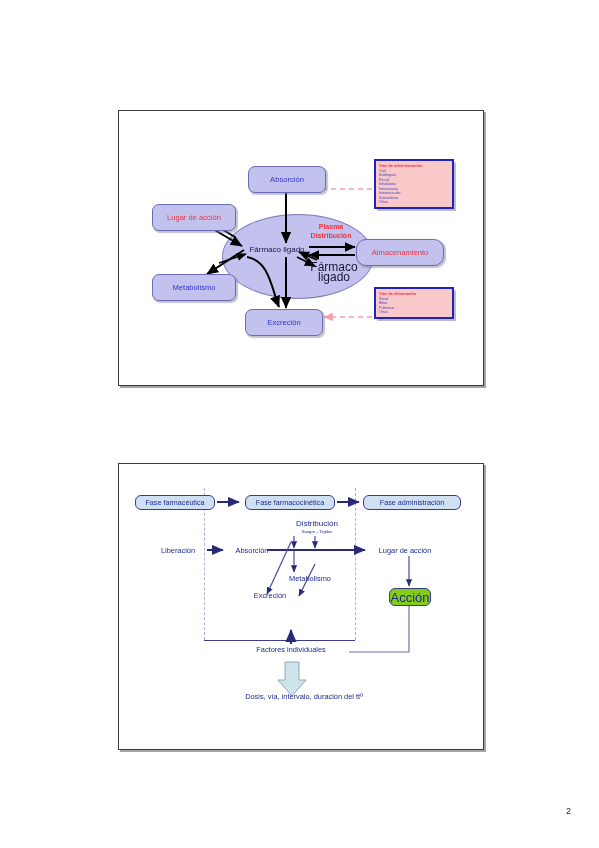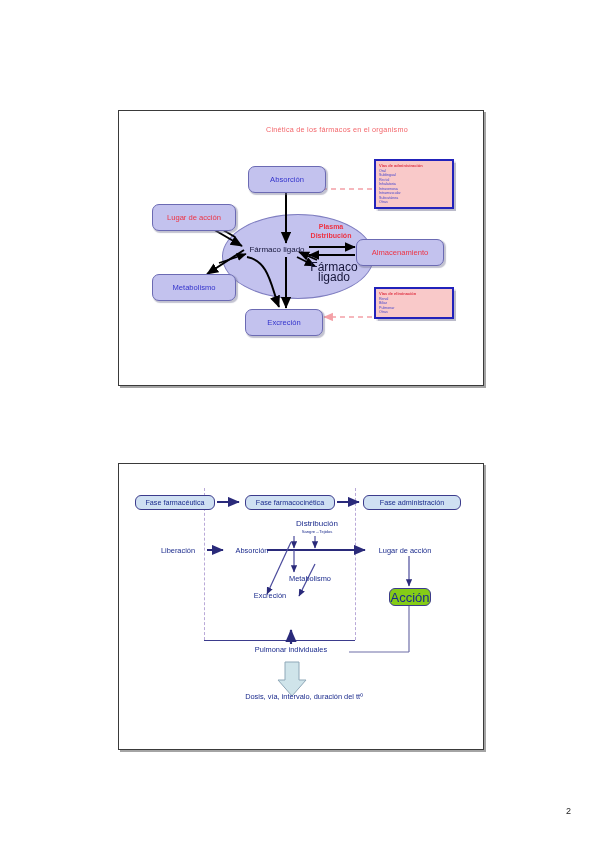--- a/index.html
+++ b/index.html
@@ -30,21 +30,21 @@
     background:#c3c2ee;border:1px solid #6b6ab3;border-radius:7px;
     font-size:7.6px;box-shadow:1.5px 1.5px 1px rgba(120,120,150,.45);
   }
   .rbox.blue{color:#3333cc;}
   .rbox.red{color:#ee3344;}
 
   #box-absorcion{left:129px;top:55px;width:76px;height:25px;}
   #box-lugar{left:33px;top:93px;width:82px;height:25px;}
   #box-metabolismo{left:33px;top:163px;width:82px;height:25px;}
   #box-excrecion{left:126px;top:198px;width:76px;height:25px;}
-  #box-almacen{left:237px;top:128px;width:86px;height:25px;}
+  #box-almacen{left:237px;top:128px;width:86px;height:25px;border-radius:10px;}
 
   #ellipse{
     left:103px;top:103px;width:150px;height:83px;
     background:#c3c2ee;border:1px solid #7f7ec0;border-radius:50%;
   }
   #lbl-plasma{
     left:172px;top:112px;width:80px;text-align:center;
     color:#ee3344;font-size:7px;line-height:8.6px;font-weight:bold;
   }
   #lbl-libre{left:116px;top:134px;width:84px;text-align:center;color:#16163a;font-size:8px;}
@@ -86,23 +86,20 @@
   #dash-1{left:85px;top:24px;height:152px;}
   #dash-2{left:236px;top:24px;height:152px;}
   #hline-box{position:absolute;left:85px;top:176px;width:151px;border-bottom:1.2px solid #3b3b8c;}
   #page-num{position:absolute;left:566px;top:806px;color:#222;font-size:9px;}
 </style>
 </head>
 <body>
 
 <div class="slide" id="slide-1">
 
-  <div class="abs" id="s1-title">
-    <span>Cinética de los fármacos en el organismo</span>
-  </div>
 
   <div class="abs" id="ellipse"></div>
 
   <svg class="abs" style="left:0;top:0;" width="364" height="274">
     <defs>
       <marker id="ah" markerWidth="7" markerHeight="7" refX="5.6" refY="2.6" orient="auto">
         <path d="M0,0 L6,2.6 L0,5.2 z" fill="#000"></path>
       </marker>
       <marker id="ahp" markerWidth="7" markerHeight="7" refX="5.6" refY="2.6" orient="auto">
         <path d="M0,0 L6,2.6 L0,5.2 z" fill="#f4a0a6"></path>
@@ -212,17 +209,17 @@
   <div class="abs ctr fase" id="fase-3">Fase administración</div>
 
   <div class="abs s2txt" id="t-liberacion">Liberación</div>
   <div class="abs s2txt" id="t-absorcion">Absorción</div>
   <div class="abs s2txt" id="t-distribucion">Distribución</div>
   <div class="abs s2txt" id="t-sangre">Sangre→Tejidos</div>
   <div class="abs s2txt" id="t-metabolismo">Metabolismo</div>
   <div class="abs s2txt" id="t-excrecion">Excreción</div>
   <div class="abs s2txt" id="t-lugar">Lugar de acción</div>
   <div class="abs ctr" id="box-accion">Acción</div>
-  <div class="abs s2txt" id="t-factores">Pulmonar individuales</div>
+  <div class="abs s2txt" id="t-factores">Factores individuales</div>
   <div class="abs s2txt" id="t-dosis">Dosis, vía, intervalo, duración del ttº</div>
 </div>
 
 <div id="page-num">2</div>
 
 </body></html>

